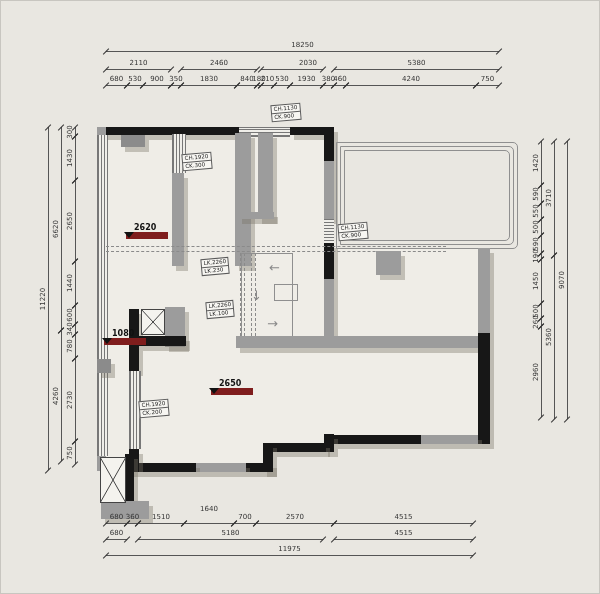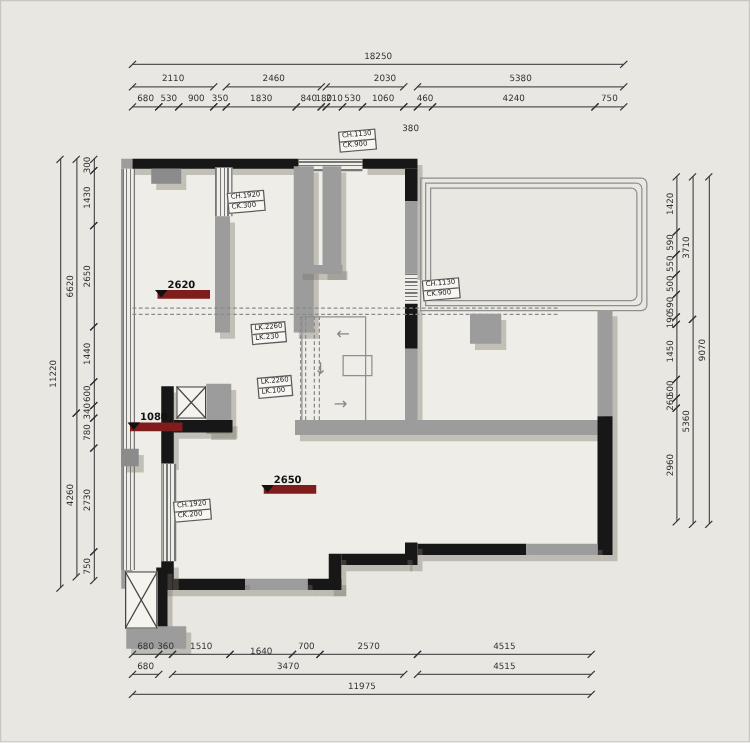--- a/index.html
+++ b/index.html
@@ -176,25 +176,25 @@
       <div class="dtick" style="left: 256px; top: 84px; transform: rotate(-45deg);"></div>
       <div class="dtick" style="left: 269px; top: 84px; transform: rotate(-45deg);"></div>
       <div class="dlabel" style="left: 266.5px; top: 82px; transform: translate(-50%, -100%);">210</div>
       <div class="dline" style="left: 273px; top: 84px; width: 16px; height: 1px;"></div>
       <div class="dtick" style="left: 269px; top: 84px; transform: rotate(-45deg);"></div>
       <div class="dtick" style="left: 285px; top: 84px; transform: rotate(-45deg);"></div>
       <div class="dlabel" style="left: 281px; top: 82px; transform: translate(-50%, -100%);">530</div>
       <div class="dline" style="left: 289px; top: 84px; width: 33px; height: 1px;"></div>
       <div class="dtick" style="left: 285px; top: 84px; transform: rotate(-45deg);"></div>
       <div class="dtick" style="left: 318px; top: 84px; transform: rotate(-45deg);"></div>
-      <div class="dlabel" style="left: 305.5px; top: 82px; transform: translate(-50%, -100%);">1060</div>
+      <div class="dlabel" style="left: 305.5px; top: 82px; transform: translate(-50%, -100%);">1930</div>
       <div class="dline" style="left: 322px; top: 84px; width: 11px; height: 1px;"></div>
       <div class="dtick" style="left: 318px; top: 84px; transform: rotate(-45deg);"></div>
       <div class="dtick" style="left: 329px; top: 84px; transform: rotate(-45deg);"></div>
-      <div class="dlabel" style="left: 327.5px; top: 82px; transform: translate(-50%, -100%); margin-top: 24px;">380</div>
+      <div class="dlabel" style="left: 327.5px; top: 82px; transform: translate(-50%, -100%);">380</div>
       <div class="dline" style="left: 333px; top: 84px; width: 12px; height: 1px;"></div>
       <div class="dtick" style="left: 329px; top: 84px; transform: rotate(-45deg);"></div>
       <div class="dtick" style="left: 341px; top: 84px; transform: rotate(-45deg);"></div>
       <div class="dlabel" style="left: 339px; top: 82px; transform: translate(-50%, -100%);">460</div>
       <div class="dline" style="left: 345px; top: 84px; width: 130px; height: 1px;"></div>
       <div class="dtick" style="left: 341px; top: 84px; transform: rotate(-45deg);"></div>
       <div class="dtick" style="left: 471px; top: 84px; transform: rotate(-45deg);"></div>
       <div class="dlabel" style="left: 410px; top: 82px; transform: translate(-50%, -100%);">4240</div>
       <div class="dline" style="left: 475px; top: 84px; width: 23px; height: 1px;"></div>
       <div class="dtick" style="left: 471px; top: 84px; transform: rotate(-45deg);"></div>
@@ -308,41 +308,41 @@
       <div class="dtick" style="left: 122px; top: 522px; transform: rotate(-45deg);"></div>
       <div class="dtick" style="left: 133px; top: 522px; transform: rotate(-45deg);"></div>
       <div class="dlabel" style="left: 131.5px; top: 520px; transform: translate(-50%, -100%);">360</div>
       <div class="dline" style="left: 137px; top: 522px; width: 46px; height: 1px;"></div>
       <div class="dtick" style="left: 133px; top: 522px; transform: rotate(-45deg);"></div>
       <div class="dtick" style="left: 179px; top: 522px; transform: rotate(-45deg);"></div>
       <div class="dlabel" style="left: 160px; top: 520px; transform: translate(-50%, -100%);">1510</div>
       <div class="dline" style="left: 183px; top: 522px; width: 50px; height: 1px;"></div>
       <div class="dtick" style="left: 179px; top: 522px; transform: rotate(-45deg);"></div>
       <div class="dtick" style="left: 229px; top: 522px; transform: rotate(-45deg);"></div>
-      <div class="dlabel" style="left: 208px; top: 524px; transform: translate(-50%, -100%);">1640</div>
+      <div class="dlabel" style="left: 208px; top: 512px; transform: translate(-50%, -100%);">1640</div>
       <div class="dline" style="left: 233px; top: 522px; width: 22px; height: 1px;"></div>
       <div class="dtick" style="left: 229px; top: 522px; transform: rotate(-45deg);"></div>
       <div class="dtick" style="left: 251px; top: 522px; transform: rotate(-45deg);"></div>
       <div class="dlabel" style="left: 244px; top: 520px; transform: translate(-50%, -100%);">700</div>
       <div class="dline" style="left: 255px; top: 522px; width: 78px; height: 1px;"></div>
       <div class="dtick" style="left: 251px; top: 522px; transform: rotate(-45deg);"></div>
       <div class="dtick" style="left: 329px; top: 522px; transform: rotate(-45deg);"></div>
       <div class="dlabel" style="left: 294px; top: 520px; transform: translate(-50%, -100%);">2570</div>
       <div class="dline" style="left: 333px; top: 522px; width: 139px; height: 1px;"></div>
       <div class="dtick" style="left: 329px; top: 522px; transform: rotate(-45deg);"></div>
       <div class="dtick" style="left: 468px; top: 522px; transform: rotate(-45deg);"></div>
       <div class="dlabel" style="left: 402.5px; top: 520px; transform: translate(-50%, -100%);">4515</div>
       <div class="dline" style="left: 105px; top: 538px; width: 21px; height: 1px;"></div>
       <div class="dtick" style="left: 101px; top: 538px; transform: rotate(-45deg);"></div>
       <div class="dtick" style="left: 122px; top: 538px; transform: rotate(-45deg);"></div>
       <div class="dlabel" style="left: 115.5px; top: 536px; transform: translate(-50%, -100%);">680</div>
       <div class="dline" style="left: 137px; top: 538px; width: 185px; height: 1px;"></div>
       <div class="dtick" style="left: 133px; top: 538px; transform: rotate(-45deg);"></div>
       <div class="dtick" style="left: 318px; top: 538px; transform: rotate(-45deg);"></div>
-      <div class="dlabel" style="left: 229.5px; top: 536px; transform: translate(-50%, -100%);">3470</div>
+      <div class="dlabel" style="left: 229.5px; top: 536px; transform: translate(-50%, -100%);">5180</div>
       <div class="dline" style="left: 333px; top: 538px; width: 139px; height: 1px;"></div>
       <div class="dtick" style="left: 329px; top: 538px; transform: rotate(-45deg);"></div>
       <div class="dtick" style="left: 468px; top: 538px; transform: rotate(-45deg);"></div>
       <div class="dlabel" style="left: 402.5px; top: 536px; transform: translate(-50%, -100%);">4515</div>
       <div class="dline" style="left: 105px; top: 554px; width: 367px; height: 1px;"></div>
       <div class="dtick" style="left: 101px; top: 554px; transform: rotate(-45deg);"></div>
       <div class="dtick" style="left: 468px; top: 554px; transform: rotate(-45deg);"></div>
       <div class="dlabel" style="left: 288.5px; top: 552px; transform: translate(-50%, -100%);">11975</div>
       <div class="lbox" style="left: 270px; top: 103px;">
         <div class="r1">CH.1130</div>

